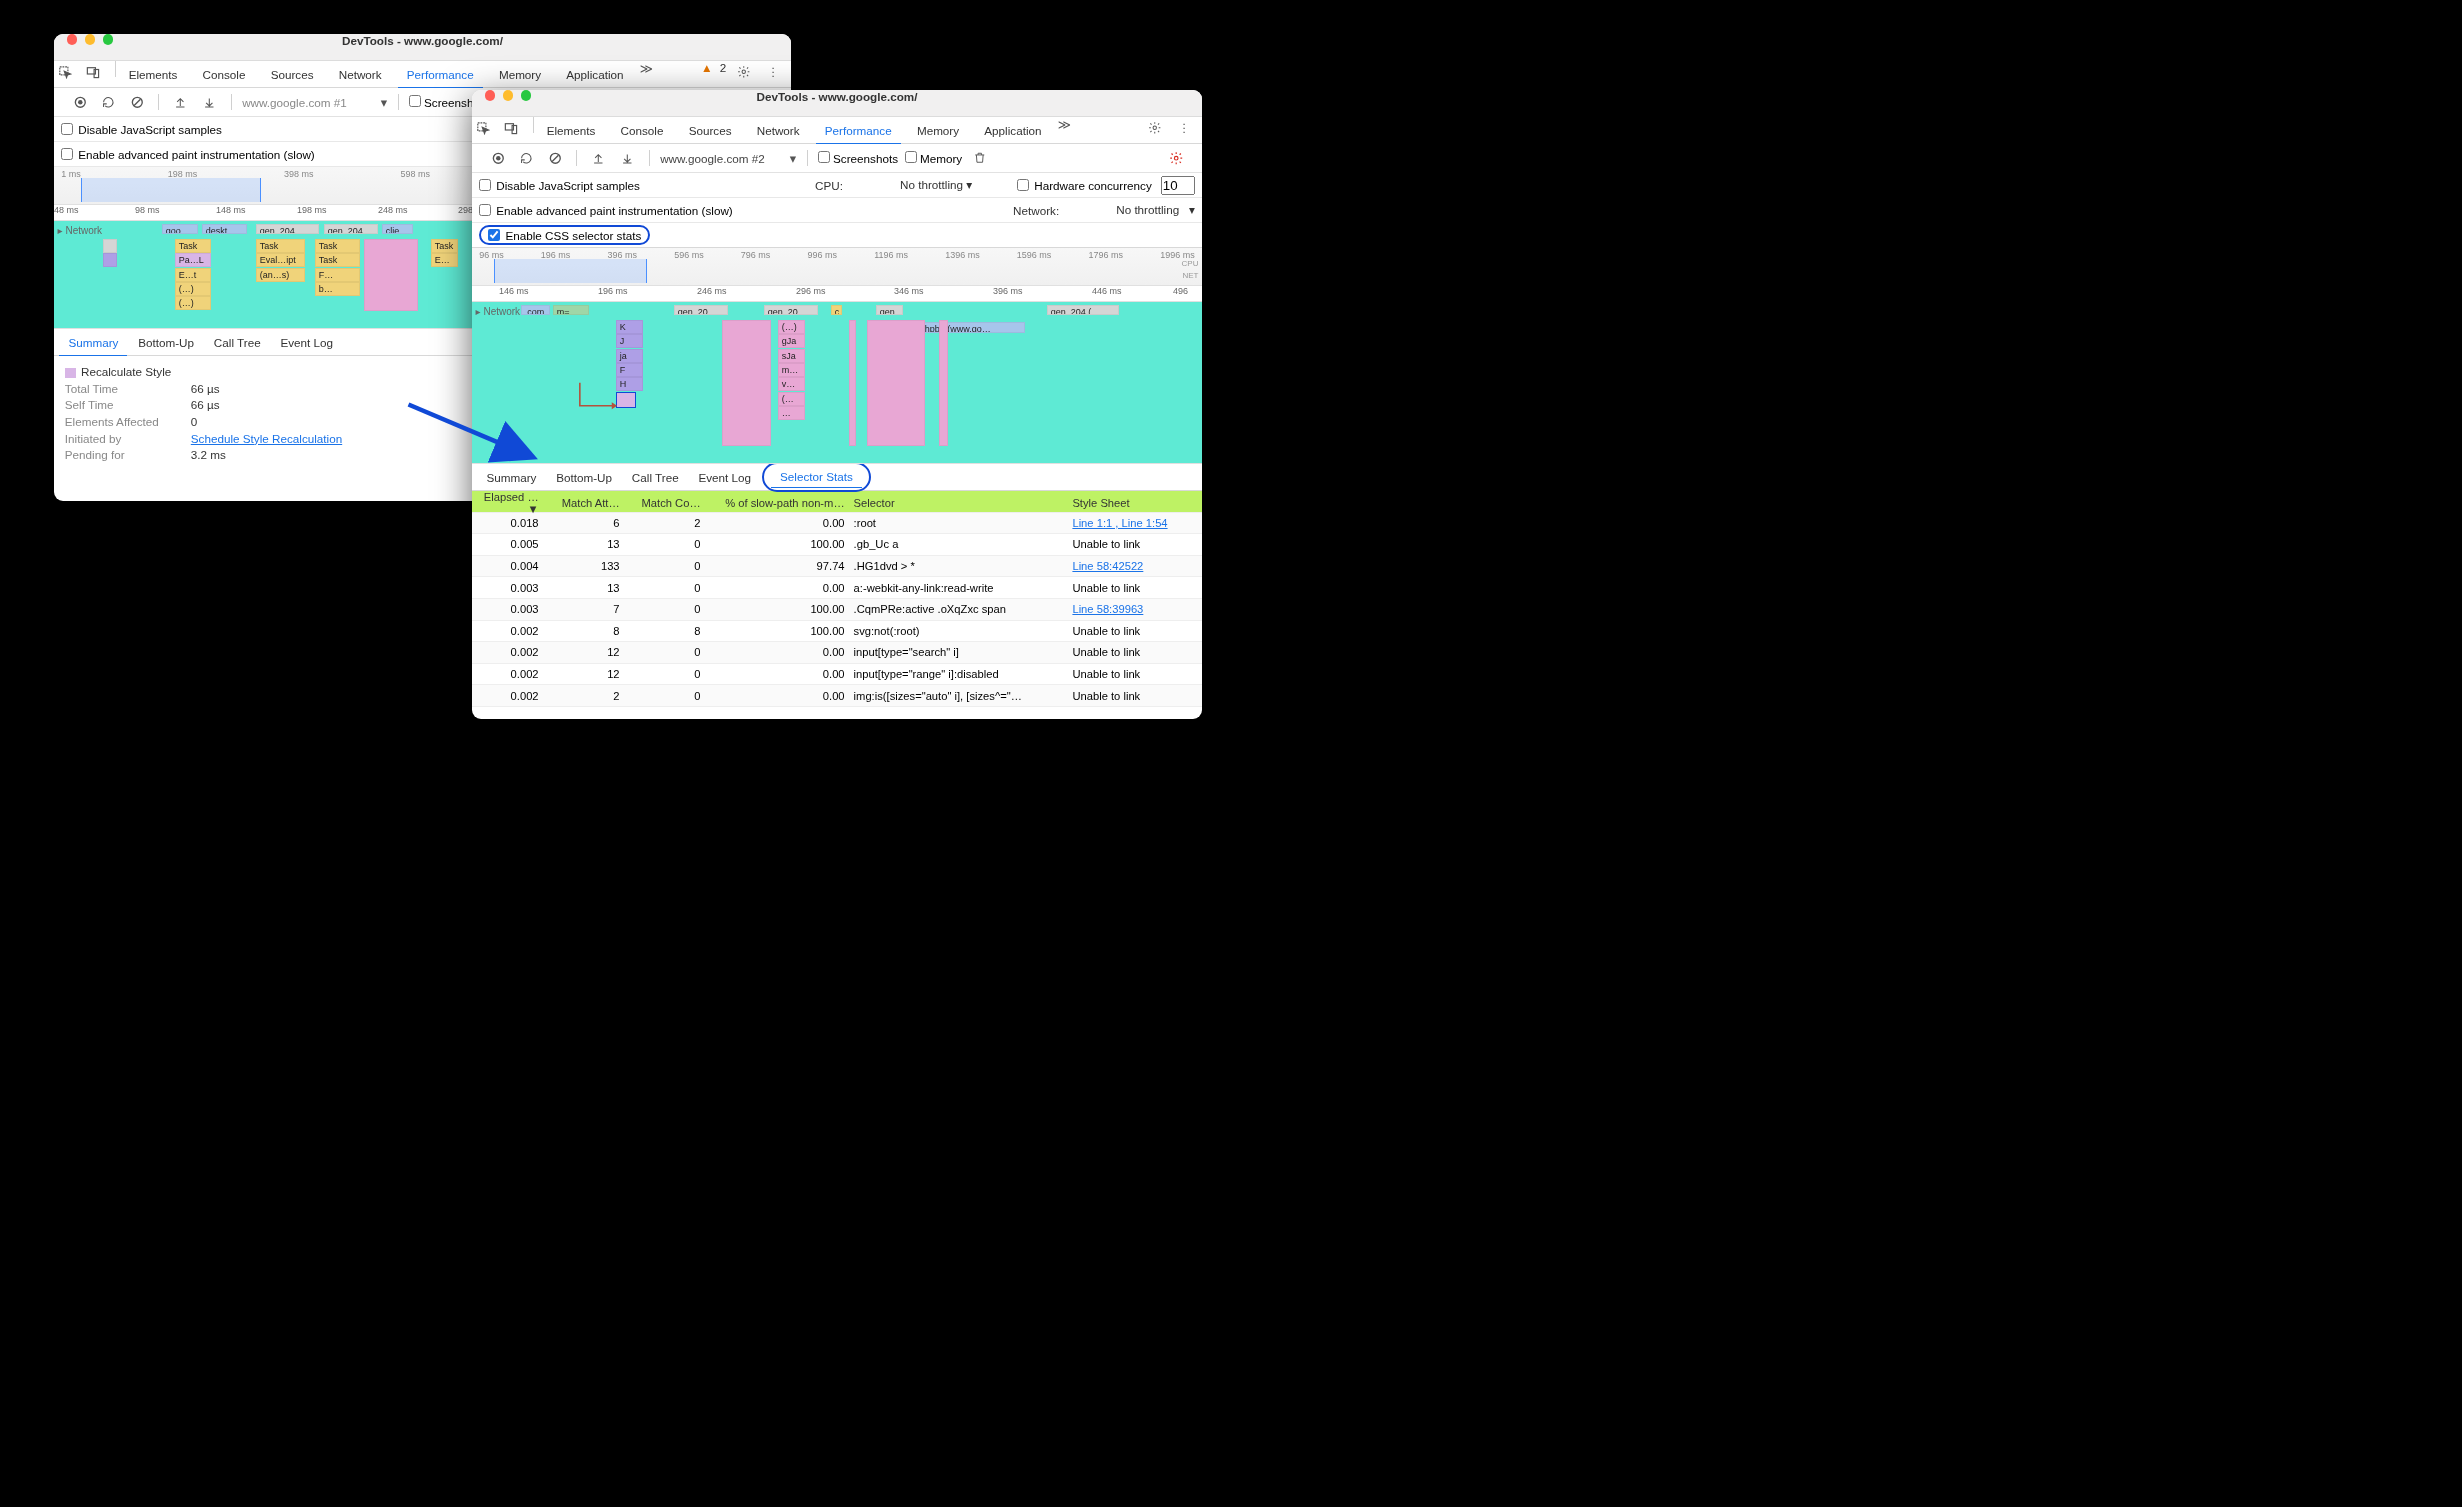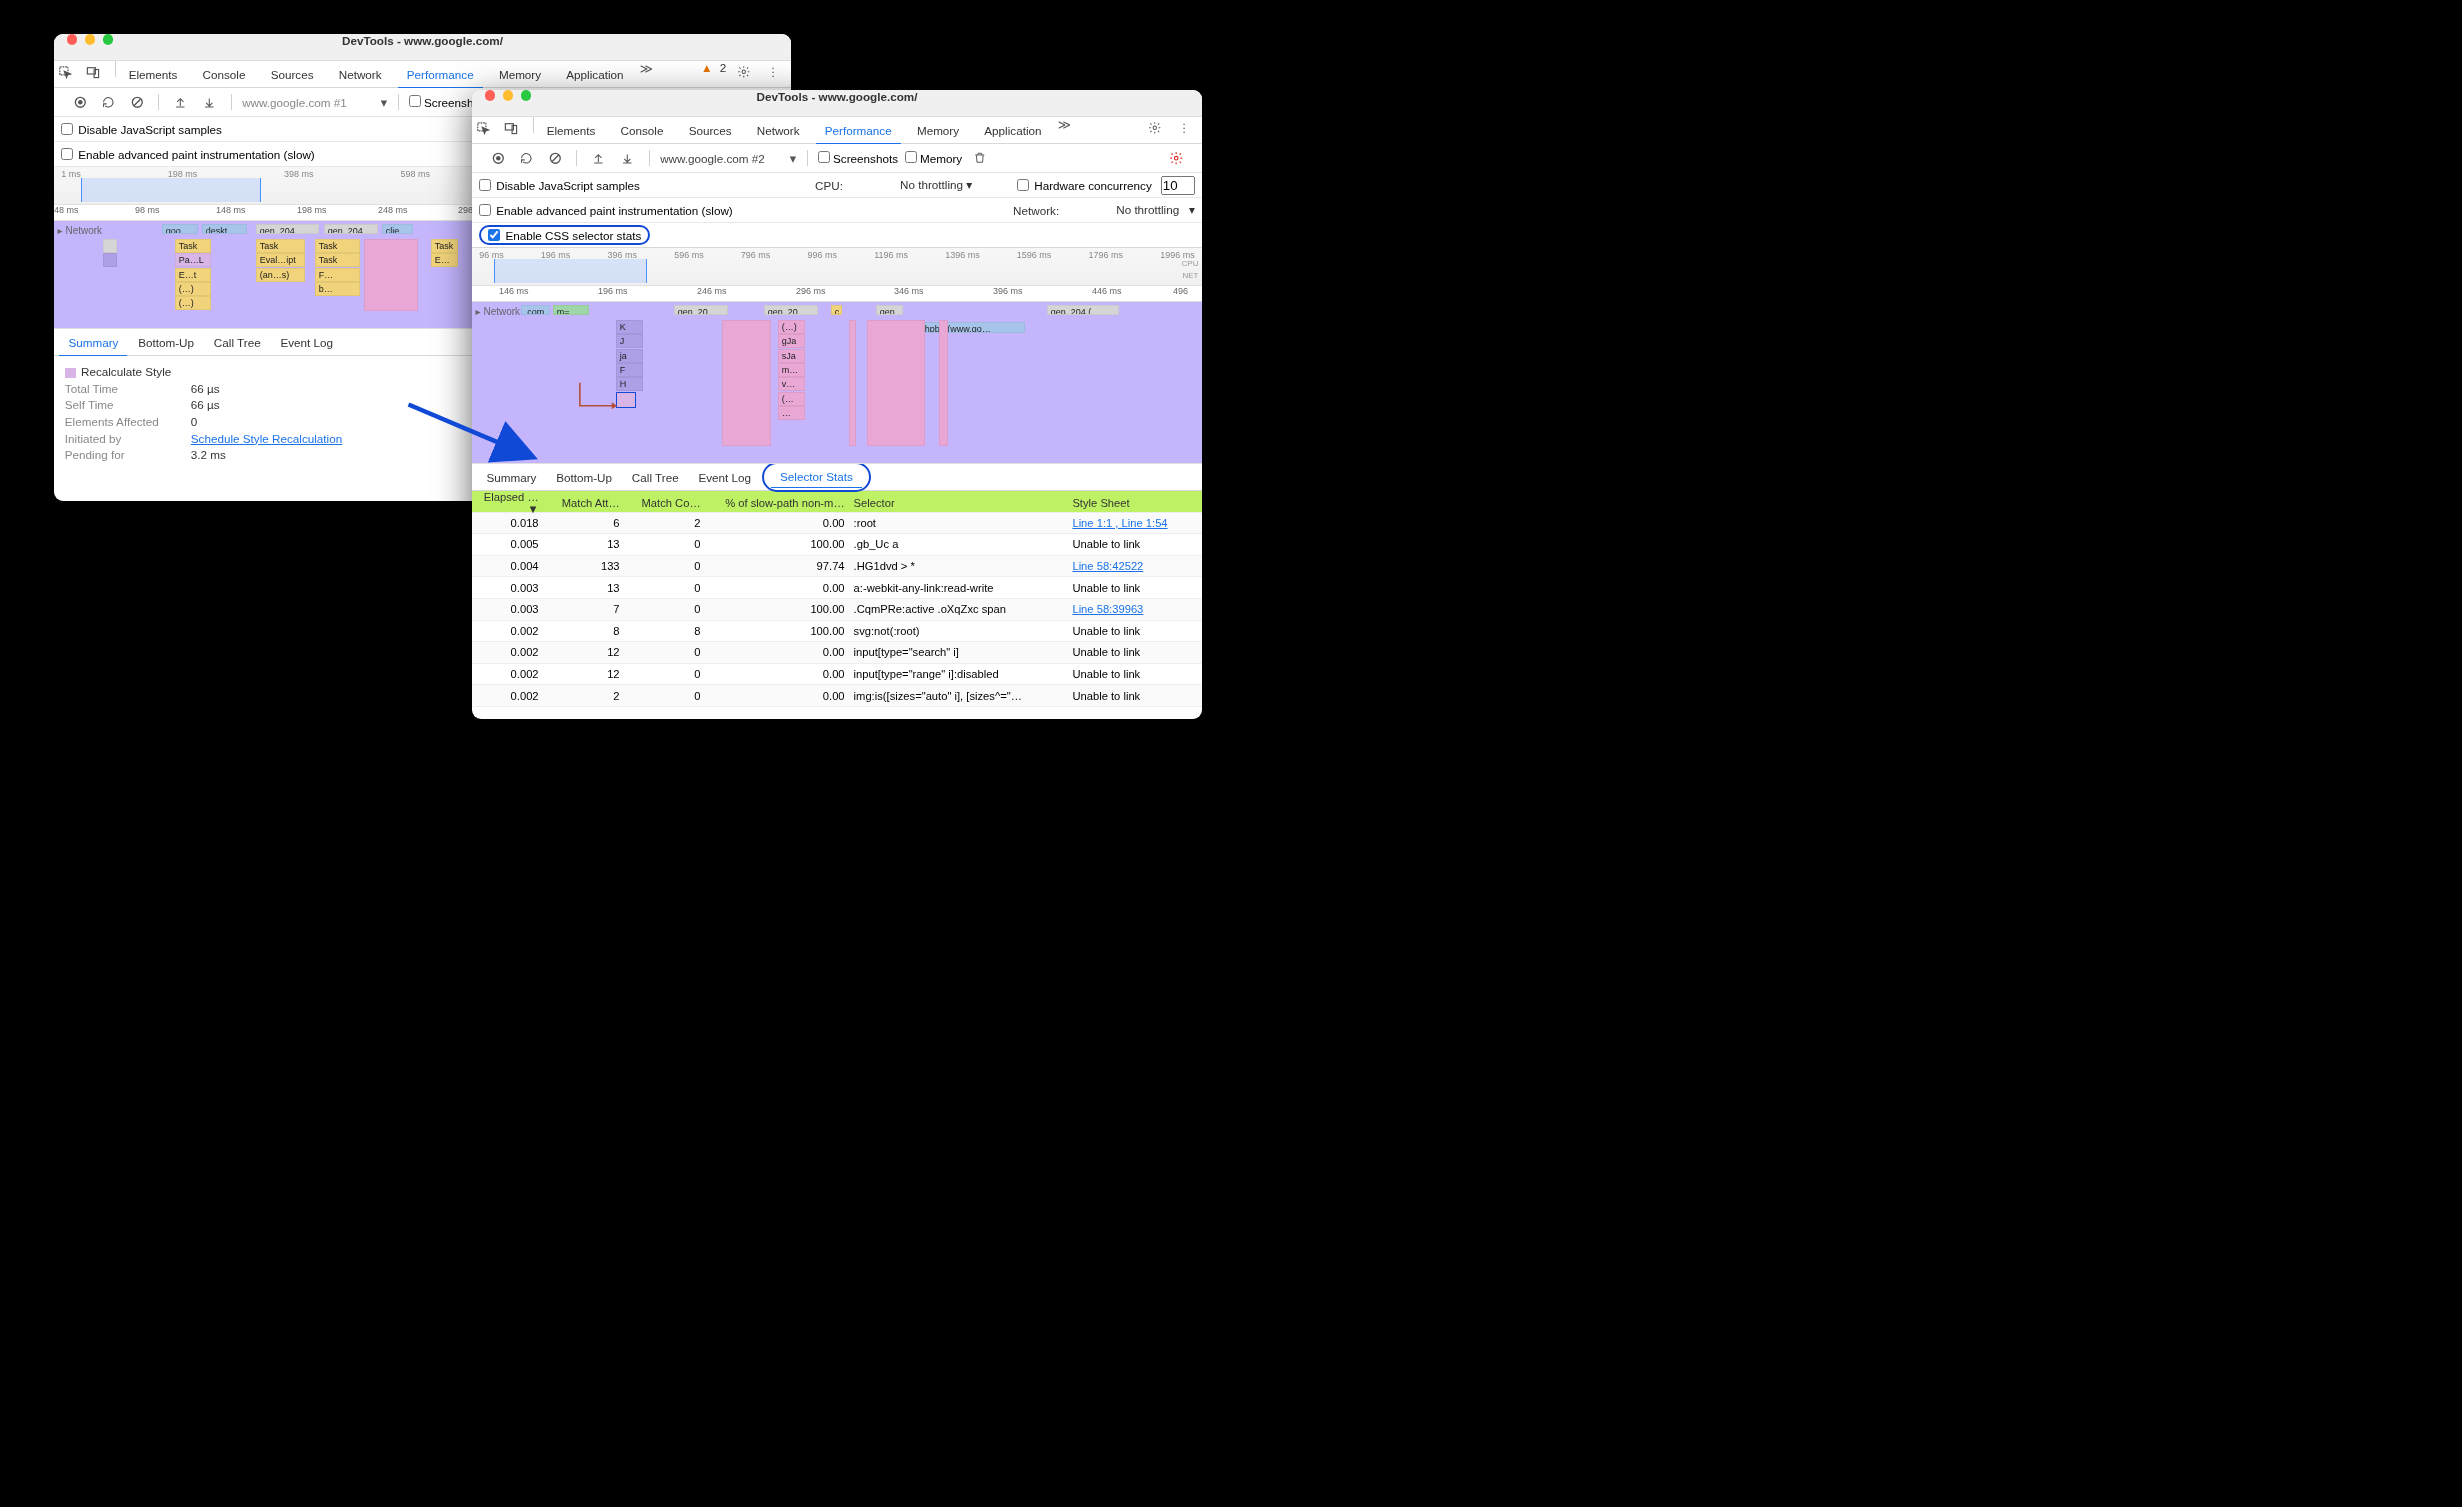--- a/index.html
+++ b/index.html
@@ -32,21 +32,21 @@
 
   .highlight-oval { border: 2.7px solid #1049d6; border-radius: 16px; padding: 1.8px 7.2px; display: inline-flex; align-items: center; gap: 5.4px; }
 
   .timeline-overview { height: 38px; background: linear-gradient(#f7f7f7,#f0f0f0); border-bottom: 0.9px solid #e0e0e0; position: relative; font-size: 9px; color: #888; padding-top: 1.8px; }
   .timeline-overview .ticks { display: flex; justify-content: space-between; padding: 0 7.2px; }
   .timeline-overview .selection { position: absolute; top: 10.8px; bottom: 1.8px; background: rgba(120,170,255,0.25); border-left: 1.8px solid #4a90ff; border-right: 1.8px solid #4a90ff; }
 
   .ruler { height: 16px; font-size: 9px; color: #666; display: flex; padding-left: 3.6px; border-bottom: 0.9px solid #e0e0e0; position:relative; }
   .ruler span { position:absolute; }
 
-  .flame { height: 108px; background: #c4b5fd; position: relative; border-bottom: 0.9px solid #e0e0e0; overflow: hidden; padding-left: 20px; }
+  .flame { height: 108px; background: #5eead4; position: relative; border-bottom: 0.9px solid #e0e0e0; overflow: hidden; padding-left: 20px; }
   .flame .track-label { position: absolute; left: 3.6px; top: 3.6px; font-size: 10px; color: #666; }
   .block { position: absolute; font-size: 9px; color: #222; overflow: hidden; white-space: nowrap; padding: 0.9px 2.7px; border: 0.9px solid rgba(0,0,0,0.05); }
   .b-yellow { background: #f0d37a; }
   .b-purple { background: #d8b5e6; }
   .b-blue   { background: #a7c5eb; }
   .b-pink   { background: #e8a7d4; }
   .b-violet { background: #ae9fe6; }
   .b-green  { background: #9fd6a7; }
   .b-gray   { background: #d5d5d5; }
 

